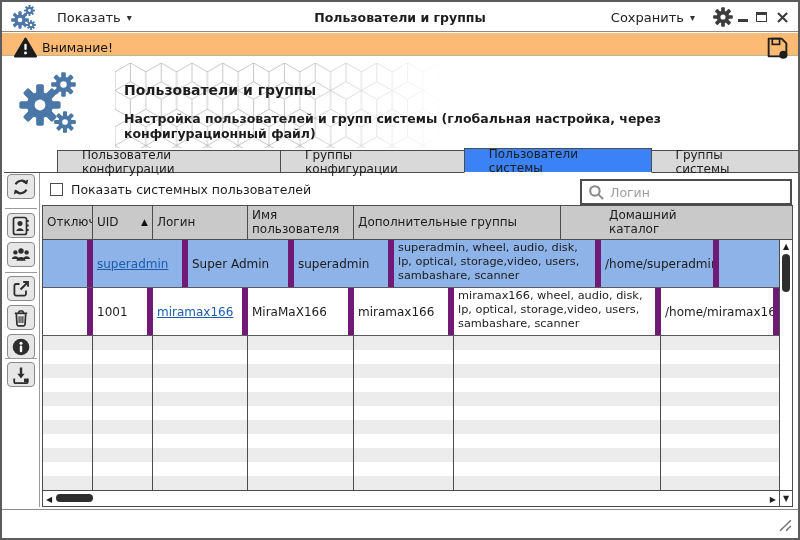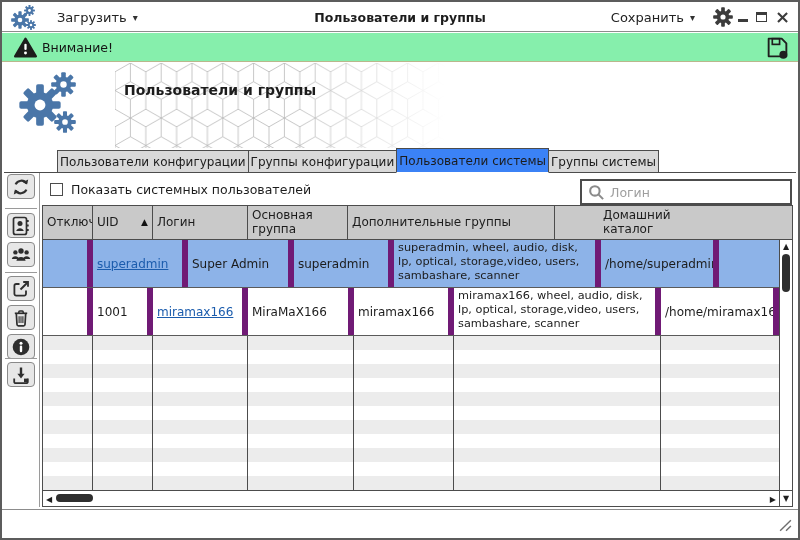--- a/index.html
+++ b/index.html
@@ -23,39 +23,39 @@
     display:flex; align-items:center; justify-content:center;
     font-size:12.5px; font-weight:bold; pointer-events:none; }
   .tb-gear { position:absolute; right:64px; top:4px; color:#3c3c3c; }
   .winctl { position:absolute; top:0; right:8px; height:30px; display:flex;
     align-items:center; gap:8px; }
   .ctl-min { width:10px; height:3px; background:#3c3c3c; margin-top:6px; }
   .ctl-restore { width:11px; height:10px; border:1px solid #3c3c3c; border-top:3px solid #3c3c3c; }
   .ctl-close { font-size:18px; line-height:1; color:#3c3c3c; font-weight:bold; }
 
   
-  .warnbar { position:absolute; top:31px; left:0; right:0; height:29px;
-    background:#86efac; border-bottom:1px solid #b9b78c; }
+  .warnbar { position:absolute; top:31px; left:0; right:0; height:23px;
+    background:#fdba74; border-bottom:1px solid #b9b78c; }
   .warn-tri { position:absolute; left:12px; top:4px; }
   .warn-text { position:absolute; left:40px; top:0; height:28px; display:flex;
     align-items:center; font-size:12.5px; color:#141414; }
   .warn-save { position:absolute; right:8px; top:2px; }
 
   
   .appheader { position:absolute; top:60px; left:0; right:0; height:87px; background:#fff; }
   .hexbg { position:absolute; left:113px; top:1px; }
   .logo-lg { position:absolute; left:17px; top:9px; color:#4a76a8; }
   .app-title { position:absolute; left:122px; top:20px; font-size:14px; font-weight:bold; }
   .app-sub { position:absolute; left:122px; top:49px; font-size:12.5px; font-weight:bold; }
 
   
   .tabline { position:absolute; top:170px; left:2px; right:2px; height:0;
     border-top:1px solid #4c4c4c; }
   .tabs { position:absolute; top:148px; left:55px; height:23px; display:flex; }
-  .tab { height:23px; padding:0 2px; display:flex; align-items:center;
+  .tab { height:23px; padding:0 24px; display:flex; align-items:center;
     font-size:12px; background:#d9d9d9; border:1px solid #4c4c4c; margin-right:-1px;
     cursor:default; position:relative; }
   .tab.active { background:#3b82f6; height:25px; margin-top:-2px; z-index:3;
     border-bottom:1px solid #fff; }
 
   
   .side-sep-v { position:absolute; left:37px; top:171px; width:0; height:334px;
     border-left:1px solid #9a9a9a; }
   .icon-btn { position:absolute; left:5px; width:28px; height:25px;
     background:#e7e7e7; border:1px solid #8a8a8a; border-radius:4px;
@@ -161,21 +161,21 @@
 
 <div class="window">
 
   <div class="titlebar">
     <svg class="logo-sm" width="28" height="27">
       <use href="#gear" x="0" y="7" width="18" height="18"></use>
       <use href="#gear" x="13" y="1" width="11" height="11"></use>
       <use href="#gear" x="15" y="16" width="10" height="10"></use>
     </svg>
     <div class="tb-btn tb-load">
-      <span>Загрузить</span>
+      <span>Показать</span>
       <span class="dd-arrow">▾</span>
     </div>
     <div class="tb-title">Пользователи и группы</div>
     <div class="tb-btn tb-save">
       <span>Сохранить</span>
       <span class="dd-arrow">▾</span>
     </div>
     <svg class="tb-gear" width="22" height="22" viewBox="0 0 22 22">
       <use href="#gear" x="1" y="1" width="20" height="20"></use>
     </svg>
@@ -204,20 +204,21 @@
     <svg class="hexbg" width="330" height="85">
       <rect width="330" height="85" fill="url(#hexpat)"></rect>
       <rect width="330" height="85" fill="url(#hexfade)"></rect>
     </svg>
     <svg class="logo-lg" width="60" height="64">
       <use href="#gear" x="0" y="13" width="42" height="42"></use>
       <use href="#gear" x="32" y="1" width="25" height="25"></use>
       <use href="#gear" x="35" y="40" width="22" height="22"></use>
     </svg>
     <div class="app-title">Пользователи и группы</div>
+    <div class="app-sub">Настройка пользователей и групп системы (глобальная настройка, через конфигурационный файл)</div>
   </div>
 
   <div class="tabline"></div>
   <div class="tabs">
     <div class="tab">
       <span>Пользователи конфигурации</span>
     </div>
     <div class="tab">
       <span>Группы конфигурации</span>
     </div>
@@ -309,22 +310,22 @@
       <div class="th c0">
         <span>Отключ</span>
       </div>
       <div class="th c1">
         <span>UID</span>
         <span class="sort">▲</span>
       </div>
       <div class="th c2">
         <span>Логин</span>
       </div>
-      <div class="th c4">
-        <span>Основная группа</span>
+      <div class="th c3">
+        <span>Имя пользователя</span>
       </div>
       <div class="th c5">
         <span>Дополнительные группы</span>
       </div>
       <div class="th c6">
         <span>Домашний каталог</span>
       </div>
     </div>
 
     <div class="trow row-sel">

